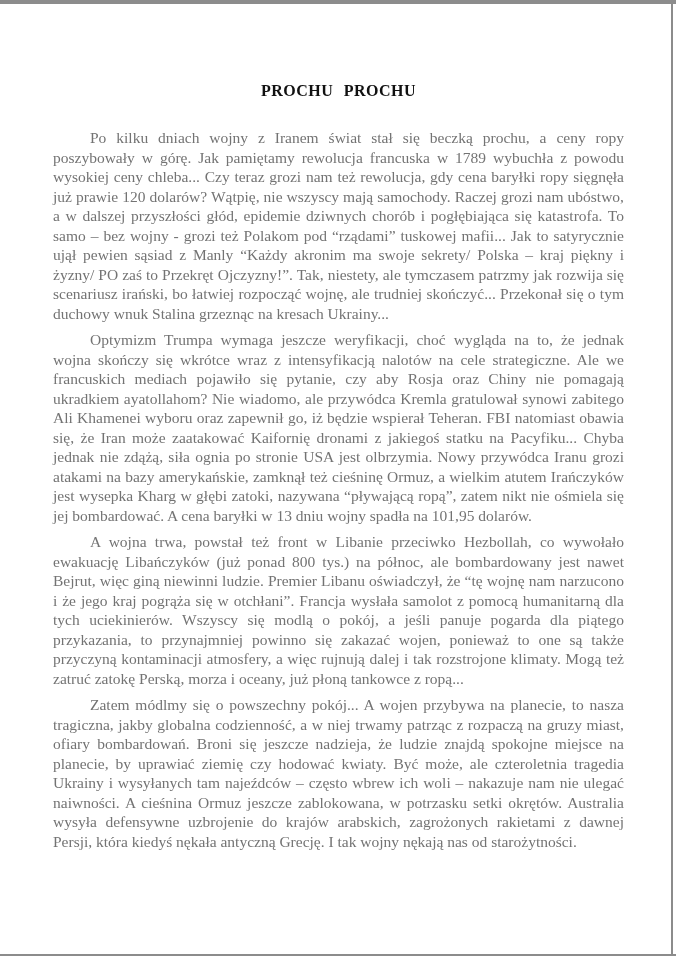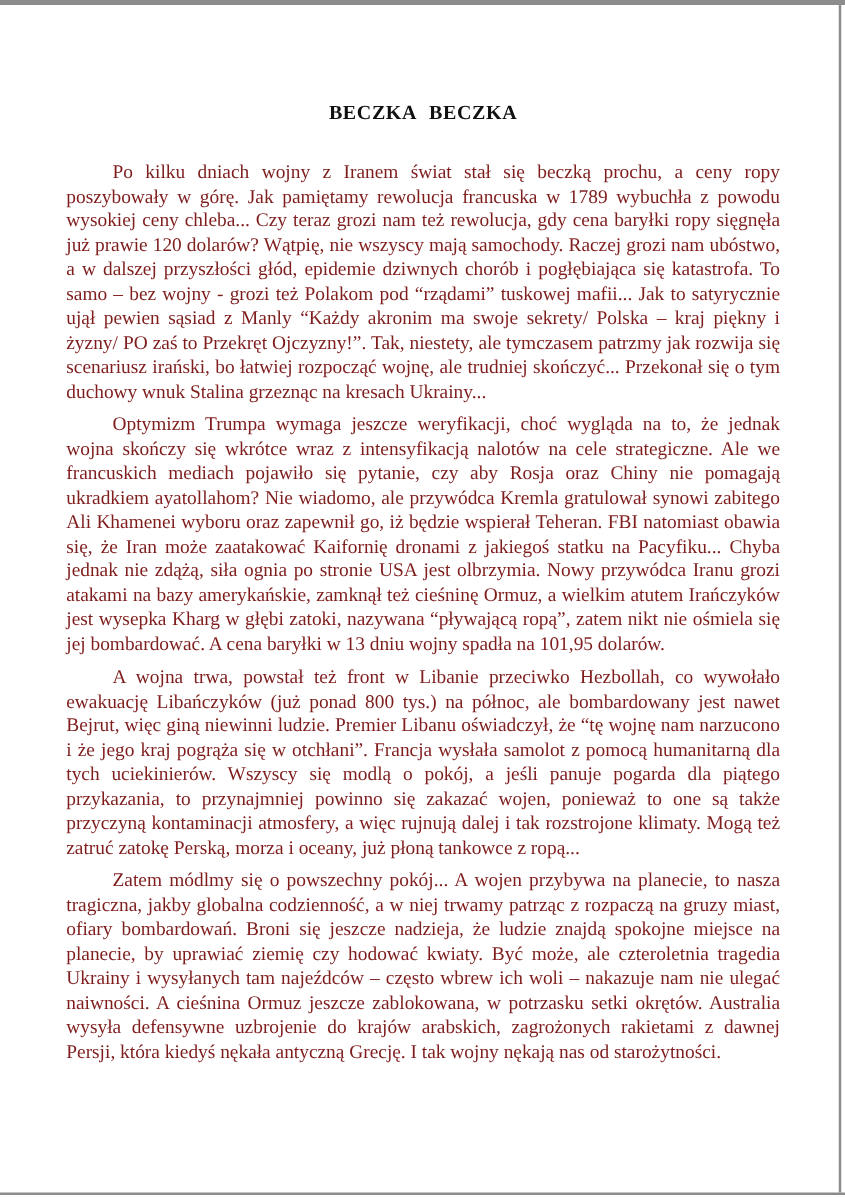--- a/index.html
+++ b/index.html
@@ -50,32 +50,32 @@
     letter-spacing: 0.5px;
     margin: 0 0 28px 0;
     color: #111111;
   }
   .doc-paragraph {
     margin: 0 0 7px 0;
     font-size: 15.5px;
     line-height: 19.5px;
     text-align: justify;
     text-indent: 37px;
-    color: #7f1d1d;
+    color: #737373;
   }
 </style>
 </head>
 <body>
 
 <div class="edge-top"></div>
 <div class="edge-right"></div>
 <div class="edge-bottom"></div>
 
 <div class="content">
-  <h1 class="doc-title">BECZKA BECZKA</h1>
+  <h1 class="doc-title">PROCHU PROCHU</h1>
 
   <p class="doc-paragraph">Po kilku dniach wojny z Iranem świat stał się beczką prochu, a ceny ropy poszybowały w górę. Jak pamiętamy rewolucja francuska w 1789 wybuchła z powodu wysokiej ceny chleba... Czy teraz grozi nam też rewolucja, gdy cena baryłki ropy sięgnęła już prawie 120 dolarów? Wątpię, nie wszyscy mają samochody. Raczej grozi nam ubóstwo, a w dalszej przyszłości głód, epidemie dziwnych chorób i pogłębiająca się katastrofa. To samo – bez wojny - grozi też Polakom pod “rządami” tuskowej mafii... Jak to satyrycznie ujął pewien sąsiad z Manly “Każdy akronim ma swoje sekrety/ Polska – kraj piękny i żyzny/ PO zaś to Przekręt Ojczyzny!”. Tak, niestety, ale tymczasem patrzmy jak rozwija się scenariusz irański, bo łatwiej rozpocząć wojnę, ale trudniej skończyć... Przekonał się o tym duchowy wnuk Stalina grzeznąc na kresach Ukrainy...</p>
 
   <p class="doc-paragraph">Optymizm Trumpa wymaga jeszcze weryfikacji, choć wygląda na to, że jednak wojna skończy się wkrótce wraz z intensyfikacją nalotów na cele strategiczne. Ale we francuskich mediach pojawiło się pytanie, czy aby Rosja oraz Chiny nie pomagają ukradkiem ayatollahom? Nie wiadomo, ale przywódca Kremla gratulował synowi zabitego Ali Khamenei wyboru oraz zapewnił go, iż będzie wspierał Teheran. FBI natomiast obawia się, że Iran może zaatakować Kaifornię dronami z jakiegoś statku na Pacyfiku... Chyba jednak nie zdążą, siła ognia po stronie USA jest olbrzymia. Nowy przywódca Iranu grozi atakami na bazy amerykańskie, zamknął też cieśninę Ormuz, a wielkim atutem Irańczyków jest wysepka Kharg w głębi zatoki, nazywana “pływającą ropą”, zatem nikt nie ośmiela się jej bombardować. A cena baryłki w 13 dniu wojny spadła na 101,95 dolarów.</p>
 
   <p class="doc-paragraph">A wojna trwa, powstał też front w Libanie przeciwko Hezbollah, co wywołało ewakuację Libańczyków (już ponad 800 tys.) na północ, ale bombardowany jest nawet Bejrut, więc giną niewinni ludzie. Premier Libanu oświadczył, że “tę wojnę nam narzucono i że jego kraj pogrąża się w otchłani”. Francja wysłała samolot z pomocą humanitarną dla tych uciekinierów. Wszyscy się modlą o pokój, a jeśli panuje pogarda dla piątego przykazania, to przynajmniej powinno się zakazać wojen, ponieważ to one są także przyczyną kontaminacji atmosfery, a więc rujnują dalej i tak rozstrojone klimaty. Mogą też zatruć zatokę Perską, morza i oceany, już płoną tankowce z ropą...</p>
 
   <p class="doc-paragraph">Zatem módlmy się o powszechny pokój... A wojen przybywa na planecie, to nasza tragiczna, jakby globalna codzienność, a w niej trwamy patrząc z rozpaczą na gruzy miast, ofiary bombardowań. Broni się jeszcze nadzieja, że ludzie znajdą spokojne miejsce na planecie, by uprawiać ziemię czy hodować kwiaty. Być może, ale czteroletnia tragedia Ukrainy i wysyłanych tam najeźdców – często wbrew ich woli – nakazuje nam nie ulegać naiwności. A cieśnina Ormuz jeszcze zablokowana, w potrzasku setki okrętów. Australia wysyła defensywne uzbrojenie do krajów arabskich, zagrożonych rakietami z dawnej Persji, która kiedyś nękała antyczną Grecję. I tak wojny nękają nas od starożytności.</p>
 </div>
 

